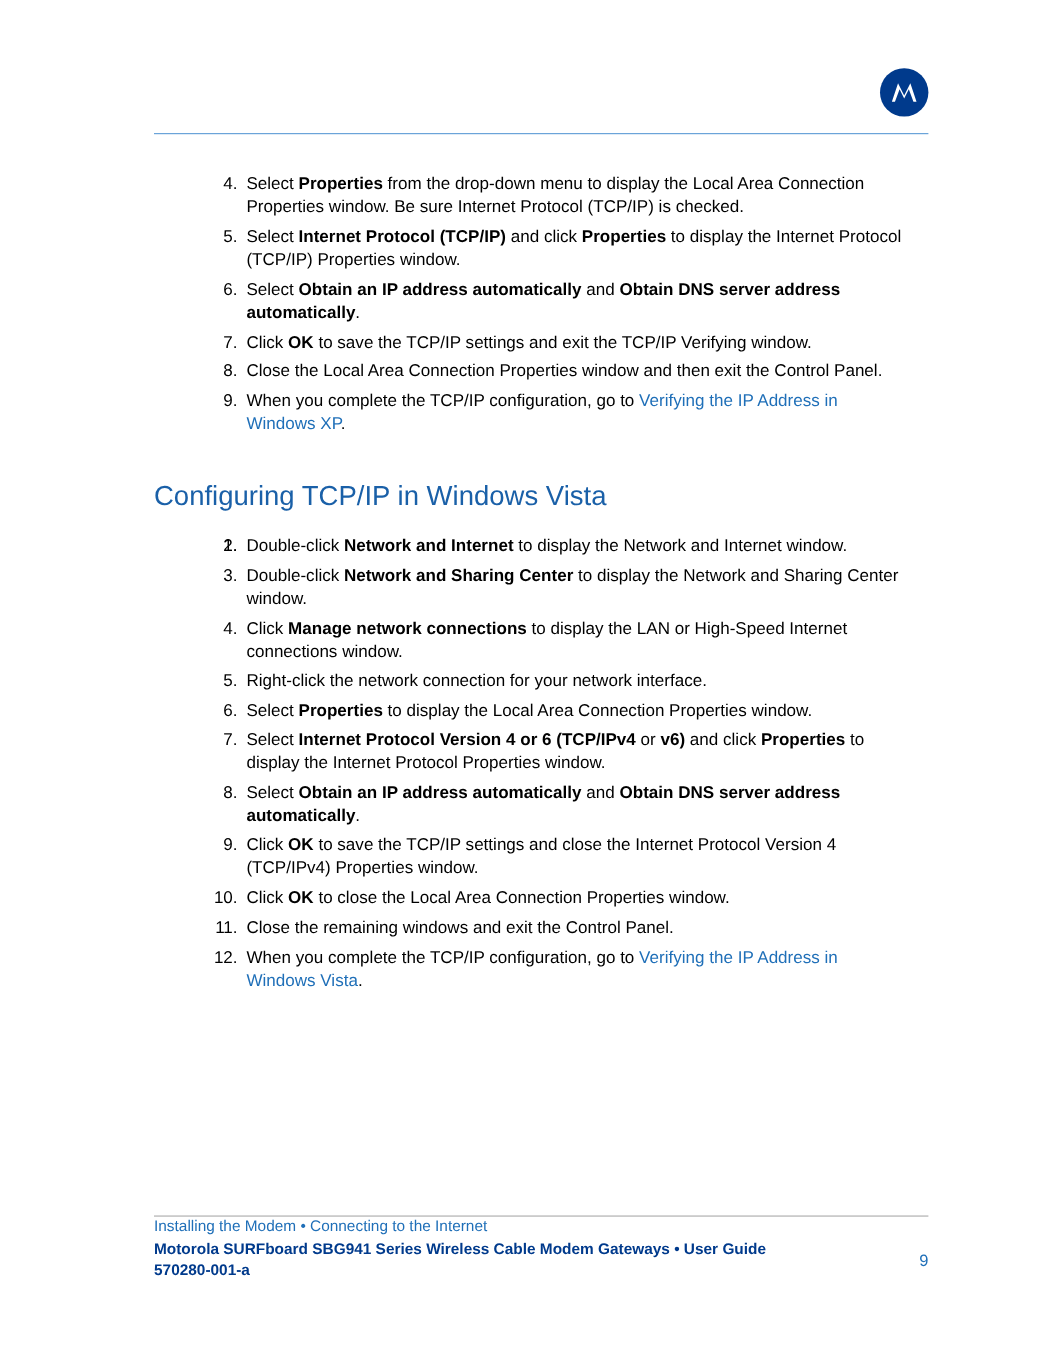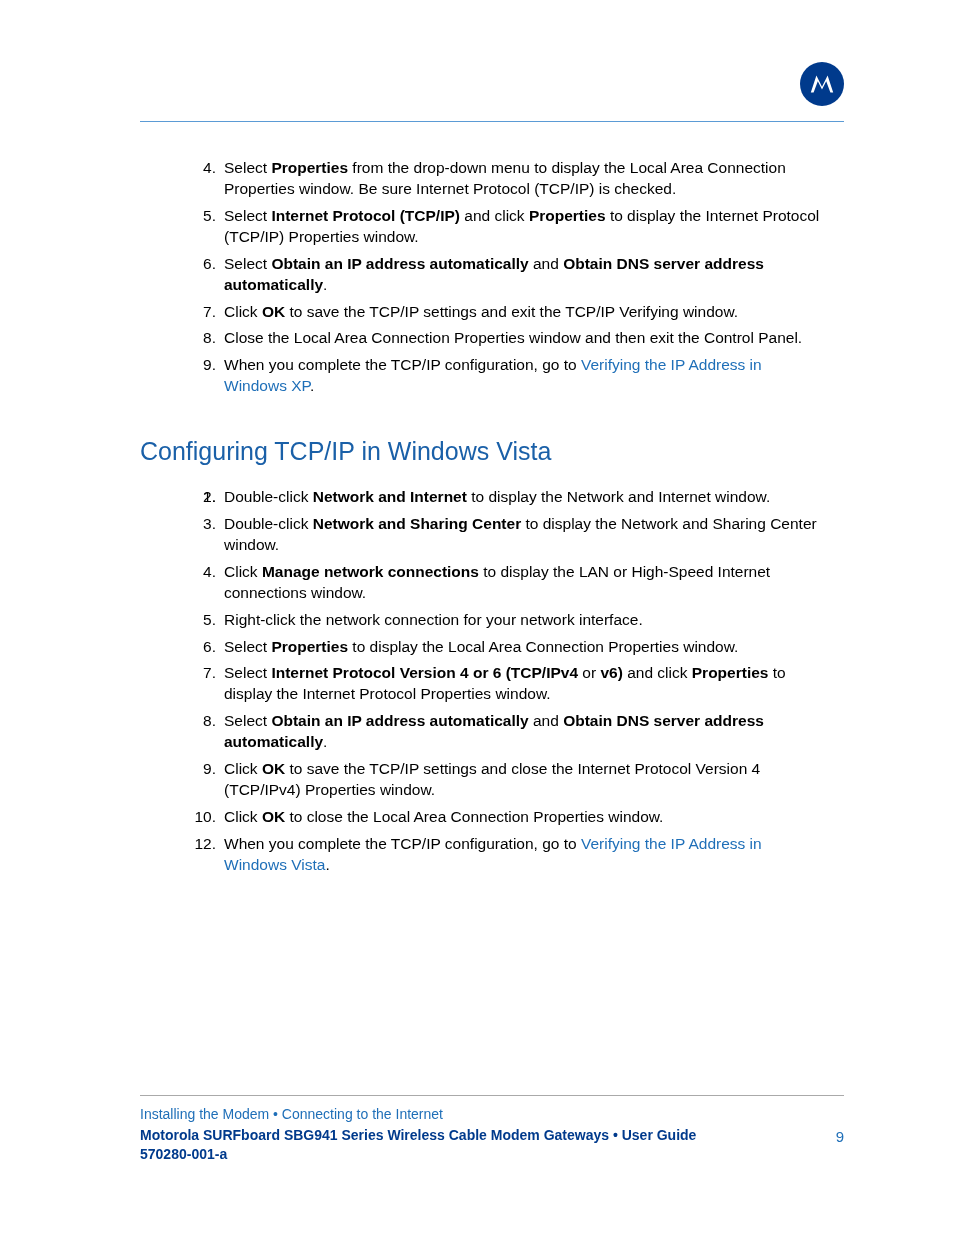--- a/index.html
+++ b/index.html
@@ -66,21 +66,20 @@
     margin: 38px 0 18px 0;
   }
   .mono { font-family: "Courier New", monospace; font-size: 15px; }
   .sub { margin-top: 2px; }
   .footer {
     position: absolute;
     left: 140px;
     right: 110px;
     bottom: 70px;
     border-top: 1px solid #aaa;
-    padding-top: 10px;
     font-size: 14px;
   }
   .footer .crumb { color: #1f6fb8; margin-bottom: 4px; }
   .footer .title { color: #003a8c; font-weight: bold; line-height: 1.4; }
   .footer .pnum {
     position: absolute;
     right: 0;
     top: 32px;
     color: #1f6fb8;
     font-size: 15px;
@@ -159,20 +158,24 @@
       </li>
       <li>
         <span class="num">9.</span>
         <div><span>Click </span><span class="b">OK</span><span> to save the TCP/IP settings and close the Internet Protocol Version 4 (TCP/IPv4) Properties window.</span></div>
       </li>
       <li>
         <span class="num">10.</span>
         <div><span>Click </span><span class="b">OK</span><span> to close the Local Area Connection Properties window.</span></div>
       </li>
       <li>
+        <span class="num">11.</span>
+        <div><span>Close the remaining windows and exit the Control Panel.</span></div>
+      </li>
+      <li>
         <span class="num">12.</span>
         <div><span>When you complete the TCP/IP configuration, go to </span><span class="link">Verifying the IP Address in Windows Vista</span><span>.</span></div>
       </li>
     </ol>
 </div>
 
 <div class="footer">
   <div class="crumb">Installing the Modem • Connecting to the Internet</div>
   <div class="title">
     <span>Motorola SURFboard SBG941 Series Wireless Cable Modem Gateways • User Guide</span><br>

